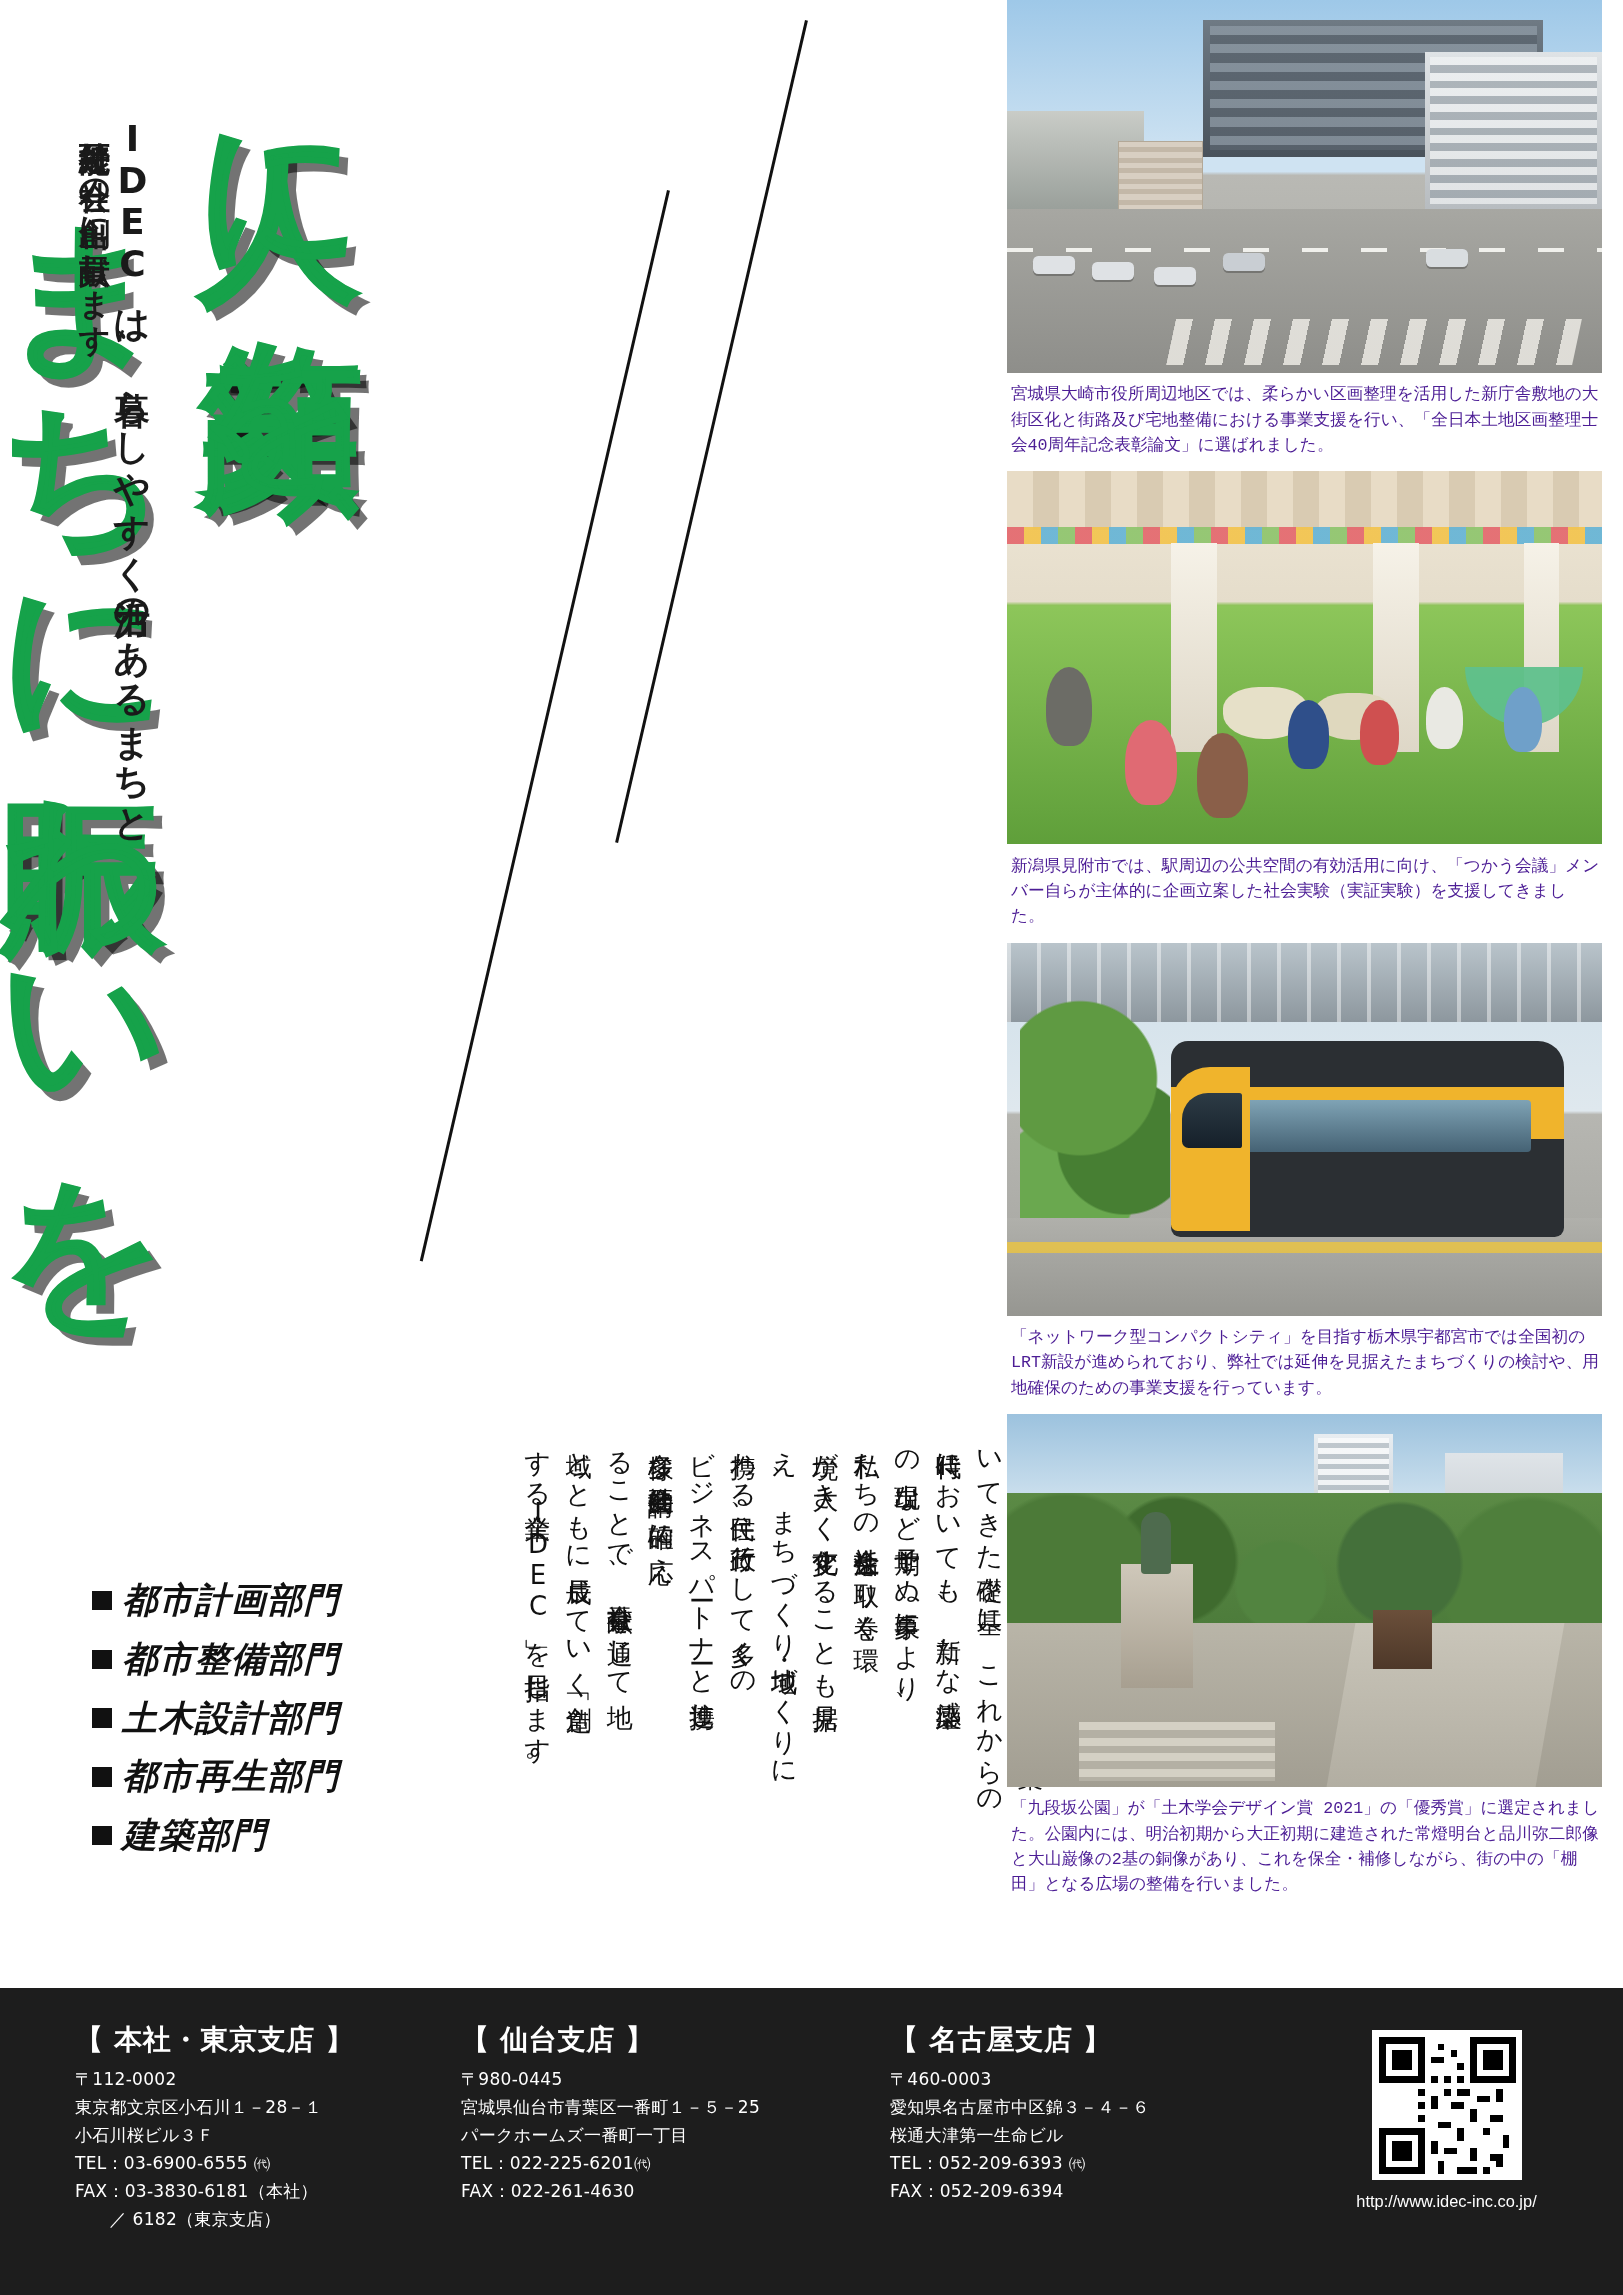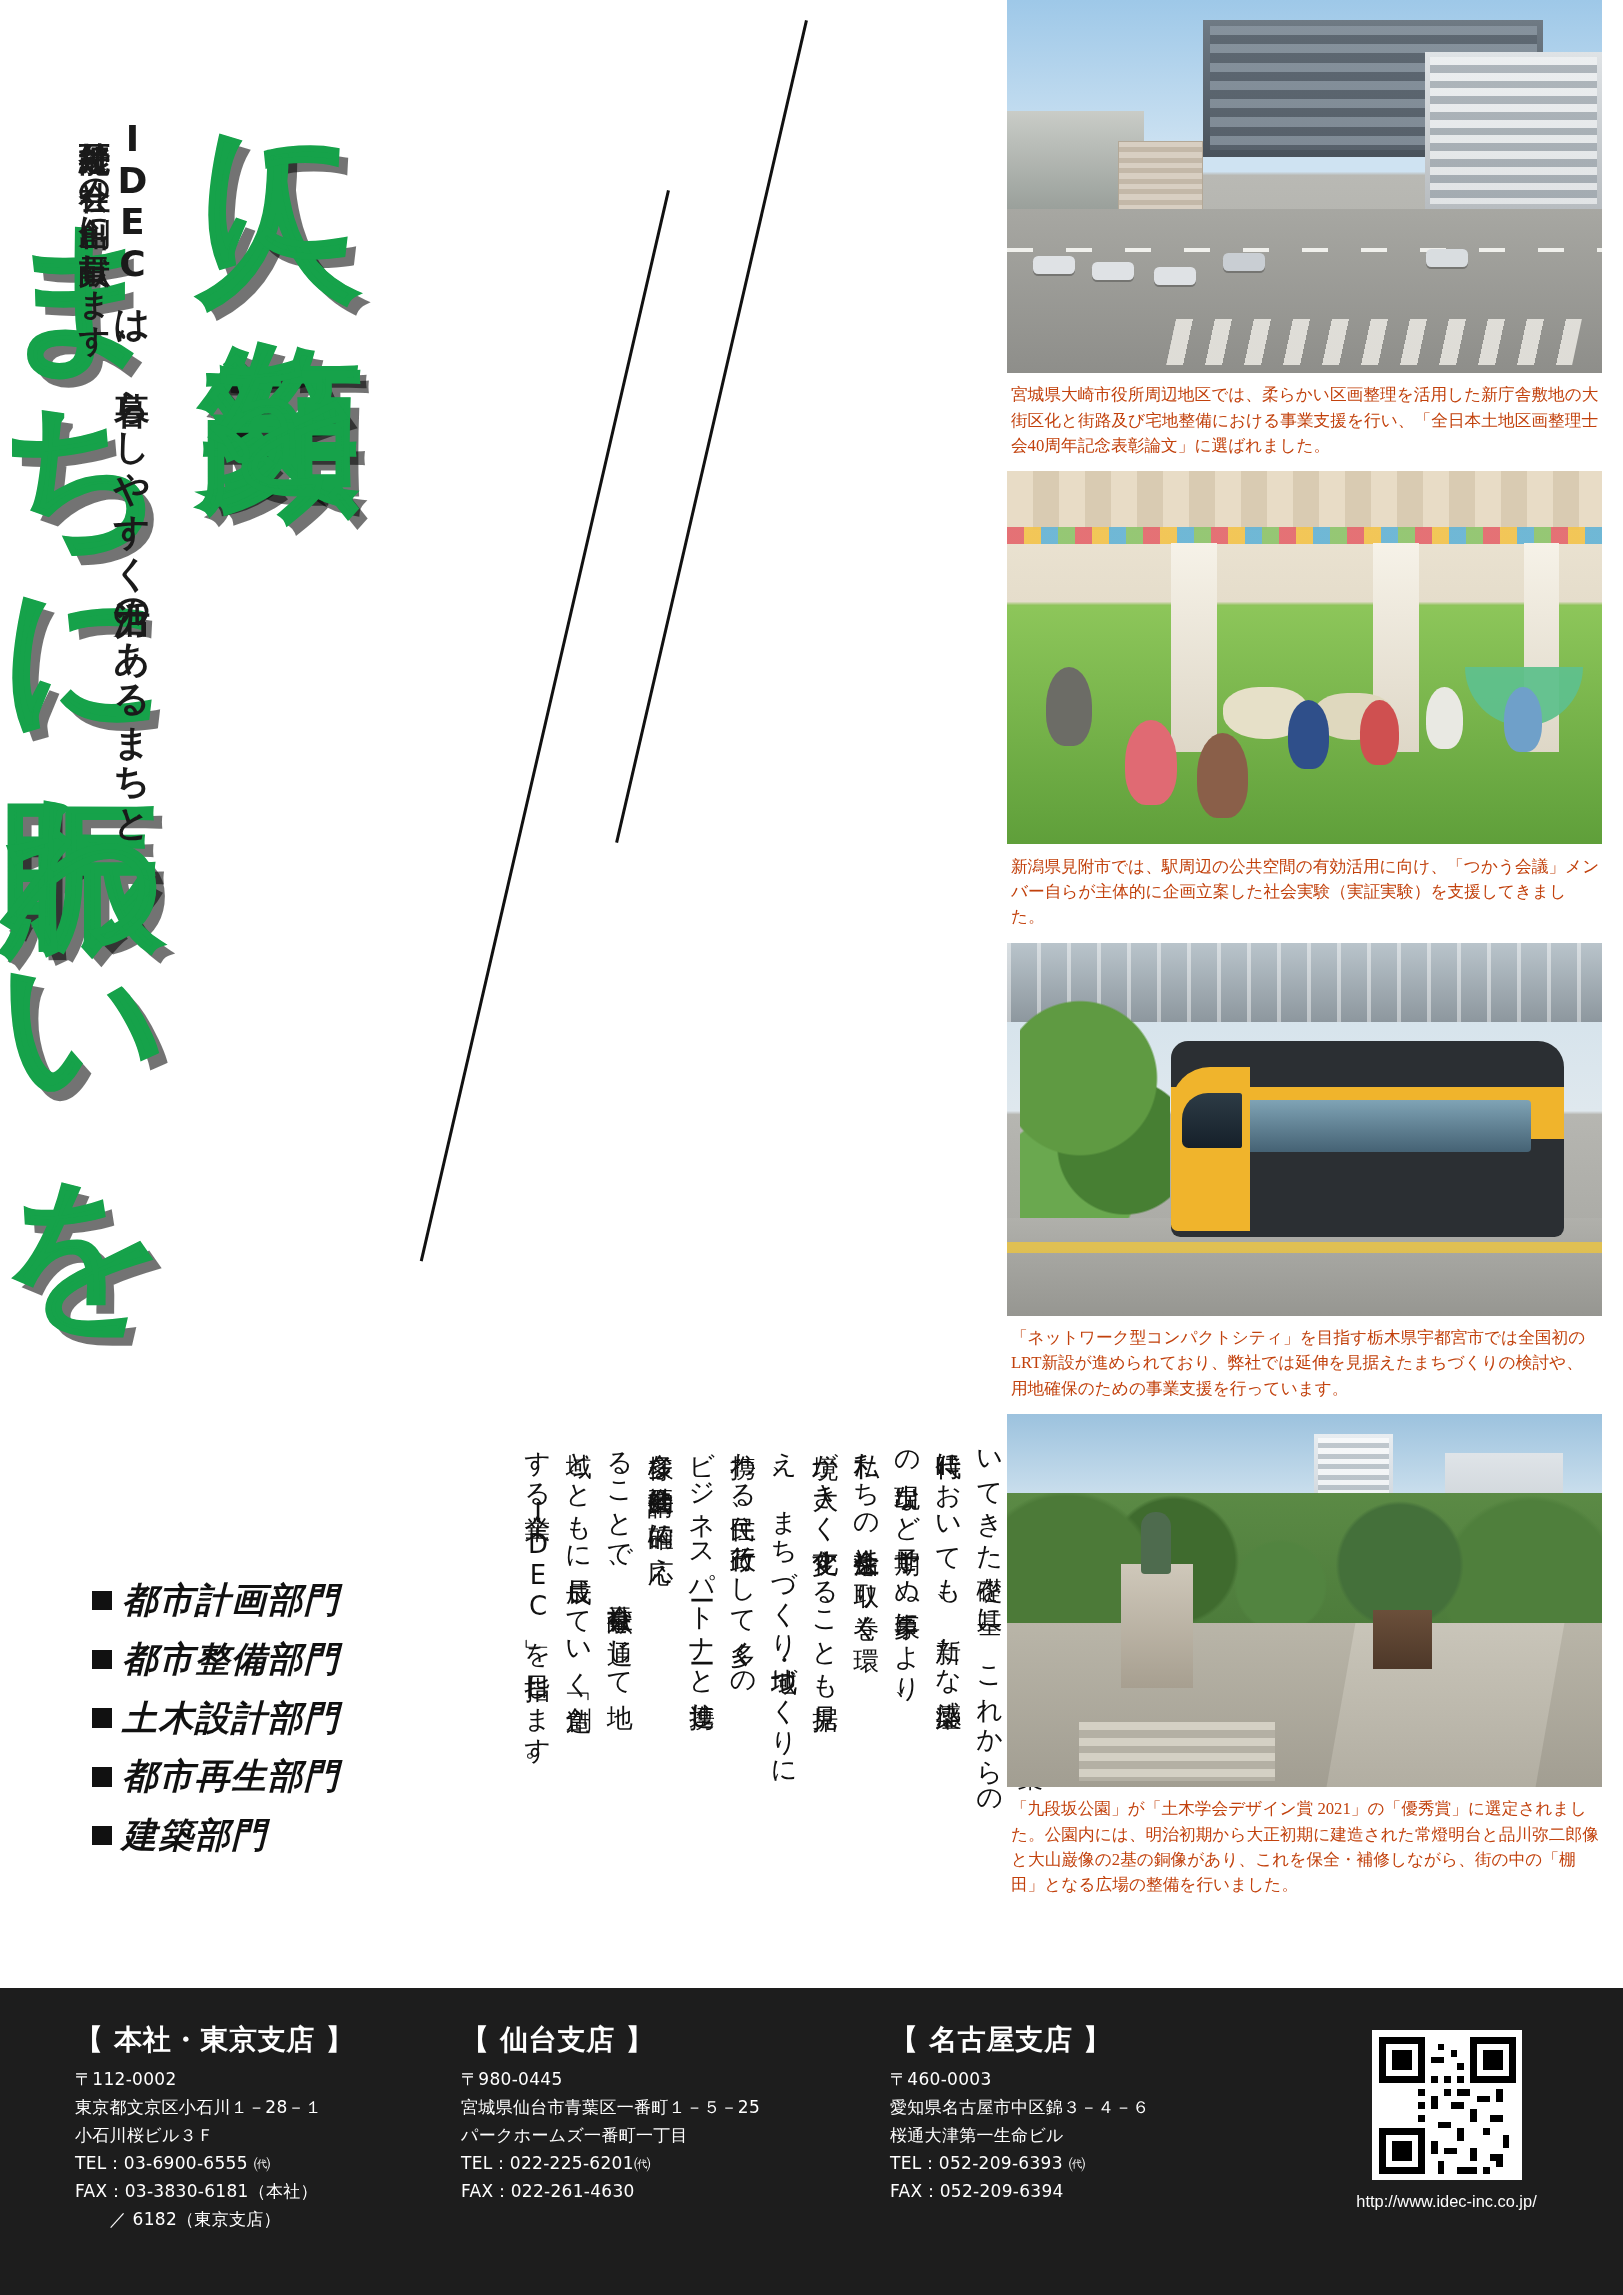--- a/index.html
+++ b/index.html
@@ -153,24 +153,24 @@
     left: 1007px; top: 0px;
     width: 615px;
   }
   .photo-block { margin-bottom: 5.2px; }
   .photo {
     width: 595px; height: 373px;
     position: relative; overflow: hidden;
     background: #8aa;
   }
   .caption {
-    font-family: Liberation Serif, serif;
+    font-family: Liberation Mono, monospace;
     font-size: 16.7px;
     line-height: 1.52;
-    color: #c2410c;
+    color: #4c1d95;
     padding: 9.2px 2.6px 7.9px 3.9px;
     width: 595px;
     letter-spacing: 0px;
   }
 
   
   #photo-1 { background: linear-gradient(#9ec8e8 0%, #cfe3f2 42%, #cfe3f2 46%, #b9b9b4 47%, #a9a9a3 100%); }
   #photo-1 .bldg-main {
     position:absolute; left: 196px; top: 19.6px; width: 340px; height: 137px;
     background: linear-gradient(180deg,#6f7a84,#49525b);

